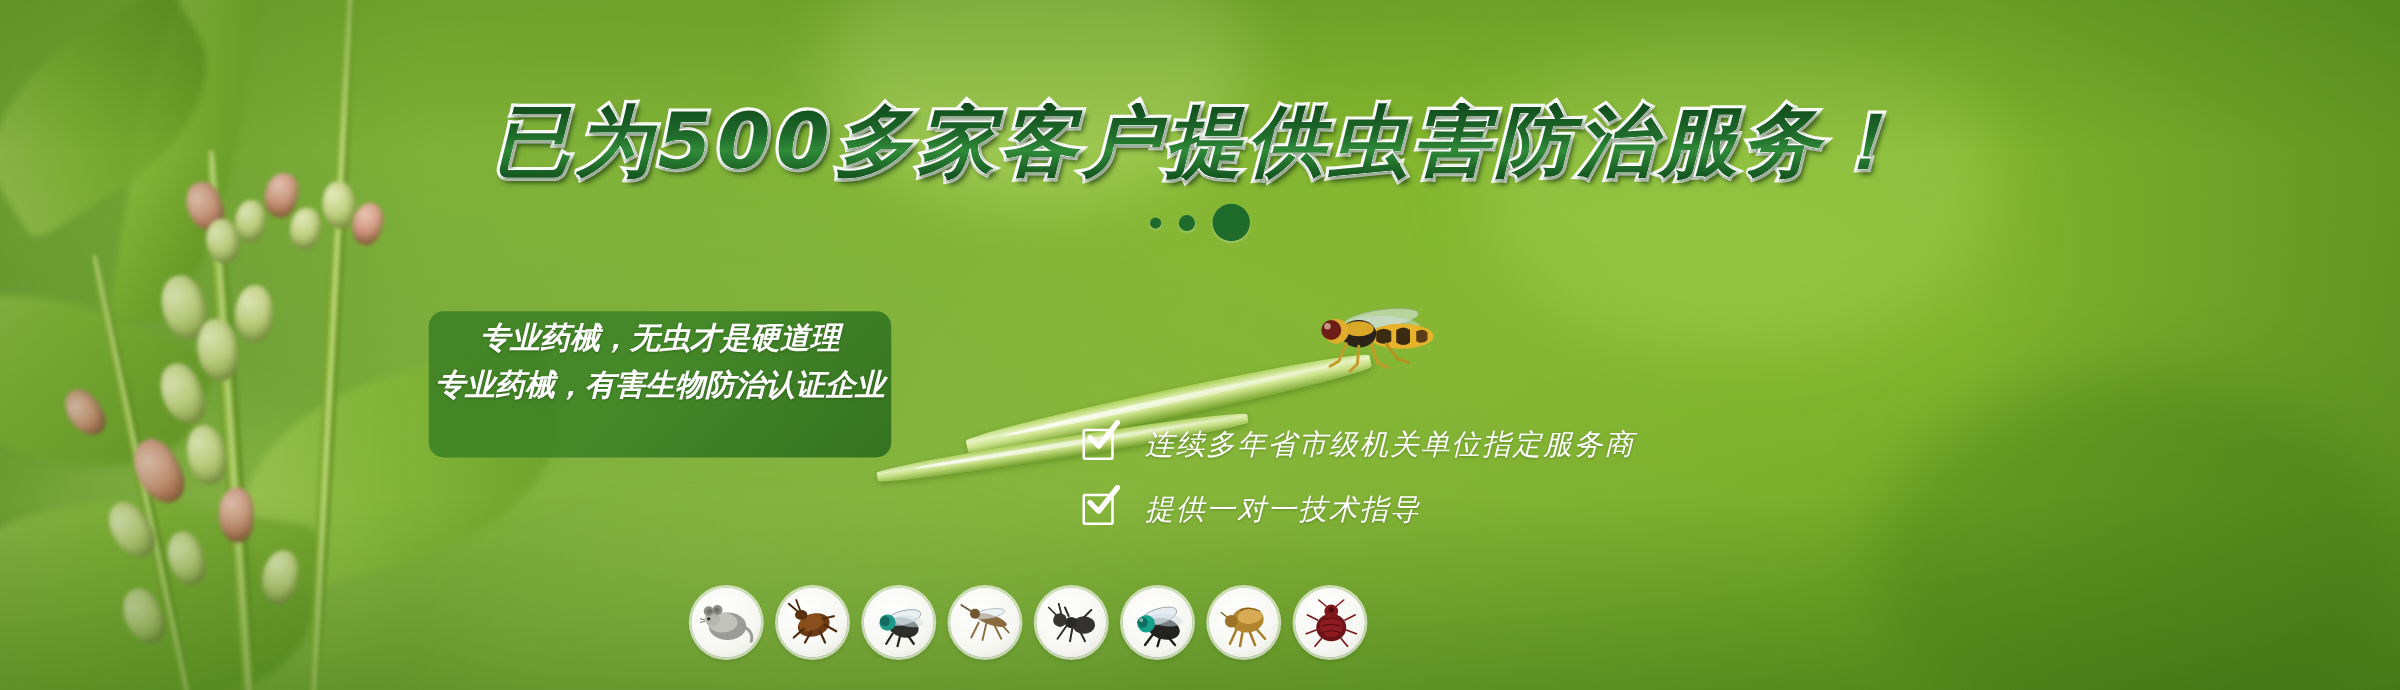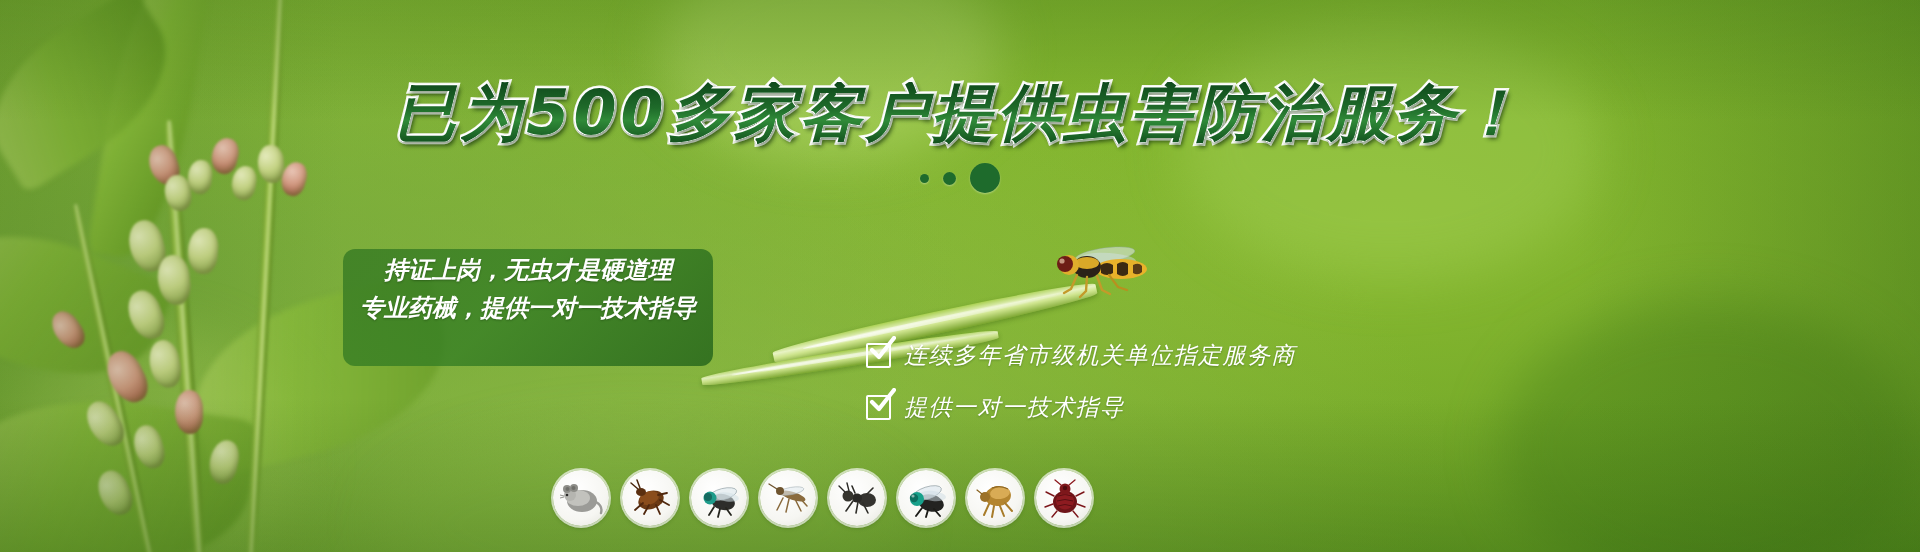--- a/index.html
+++ b/index.html
@@ -143,21 +143,21 @@
     text-align: center;
     white-space: nowrap;
     text-shadow: 0 1px 2px rgba(20,50,10,.4);
   }
   .panel-line.l1 { font-size: 24px; line-height: 36px; letter-spacing: 1px; margin-top: 4px; }
   .panel-line.l2 { font-size: 24px; line-height: 38px; letter-spacing: 0px; }
   .panel-line.l3 { font-size: 24px; line-height: 38px; letter-spacing: 0px; }
 
   
   .checklist { position: absolute; left: 866px; top: 338px; }
-  .check-row { display: flex; align-items: center; gap: 13px; height: 34px; margin-bottom: 18px; }
+  .check-row { display: flex; align-items: center; gap: 25px; height: 34px; margin-bottom: 18px; }
   .check-box { width: 25px; height: 25px; position: relative; flex: 0 0 auto; }
   .check-box .frame {
     position: absolute; inset: 0;
     border: 2px solid #ffffff; border-radius: 2px;
   }
   .check-box .tick {
     position: absolute; left: 2px; top: -7px; width: 28px; height: 28px;
   }
   .check-text {
     color: #ffffff;
@@ -261,22 +261,22 @@
   <div class="headline-shadowlayer">已为500多家客户提供虫害防治服务！</div>
   <div class="headline">已为500多家客户提供虫害防治服务！</div>
 
   <div class="dots">
     <span class="dot s"></span>
     <span class="dot m"></span>
     <span class="dot l"></span>
   </div>
 
   <div class="panel">
-    <div class="panel-line l2">持证上岗，无虫才是硬道理</div>
-    <div class="panel-line l3">专业药械，提供一对一技术指导</div>
+    <div class="panel-line l2">专业药械，无虫才是硬道理</div>
+    <div class="panel-line l3">专业药械，有害生物防治认证企业</div>
   </div>
 
   <div class="checklist">
     <div class="check-row">
       <span class="check-box">
         <span class="frame"></span>
         <svg class="tick" viewBox="0 0 28 28">
             <path d="M4 14 L11 21 L26 2" stroke="#ffffff" stroke-width="4.2" fill="none" stroke-linecap="round" stroke-linejoin="round"></path>
           </svg>
       </span>

